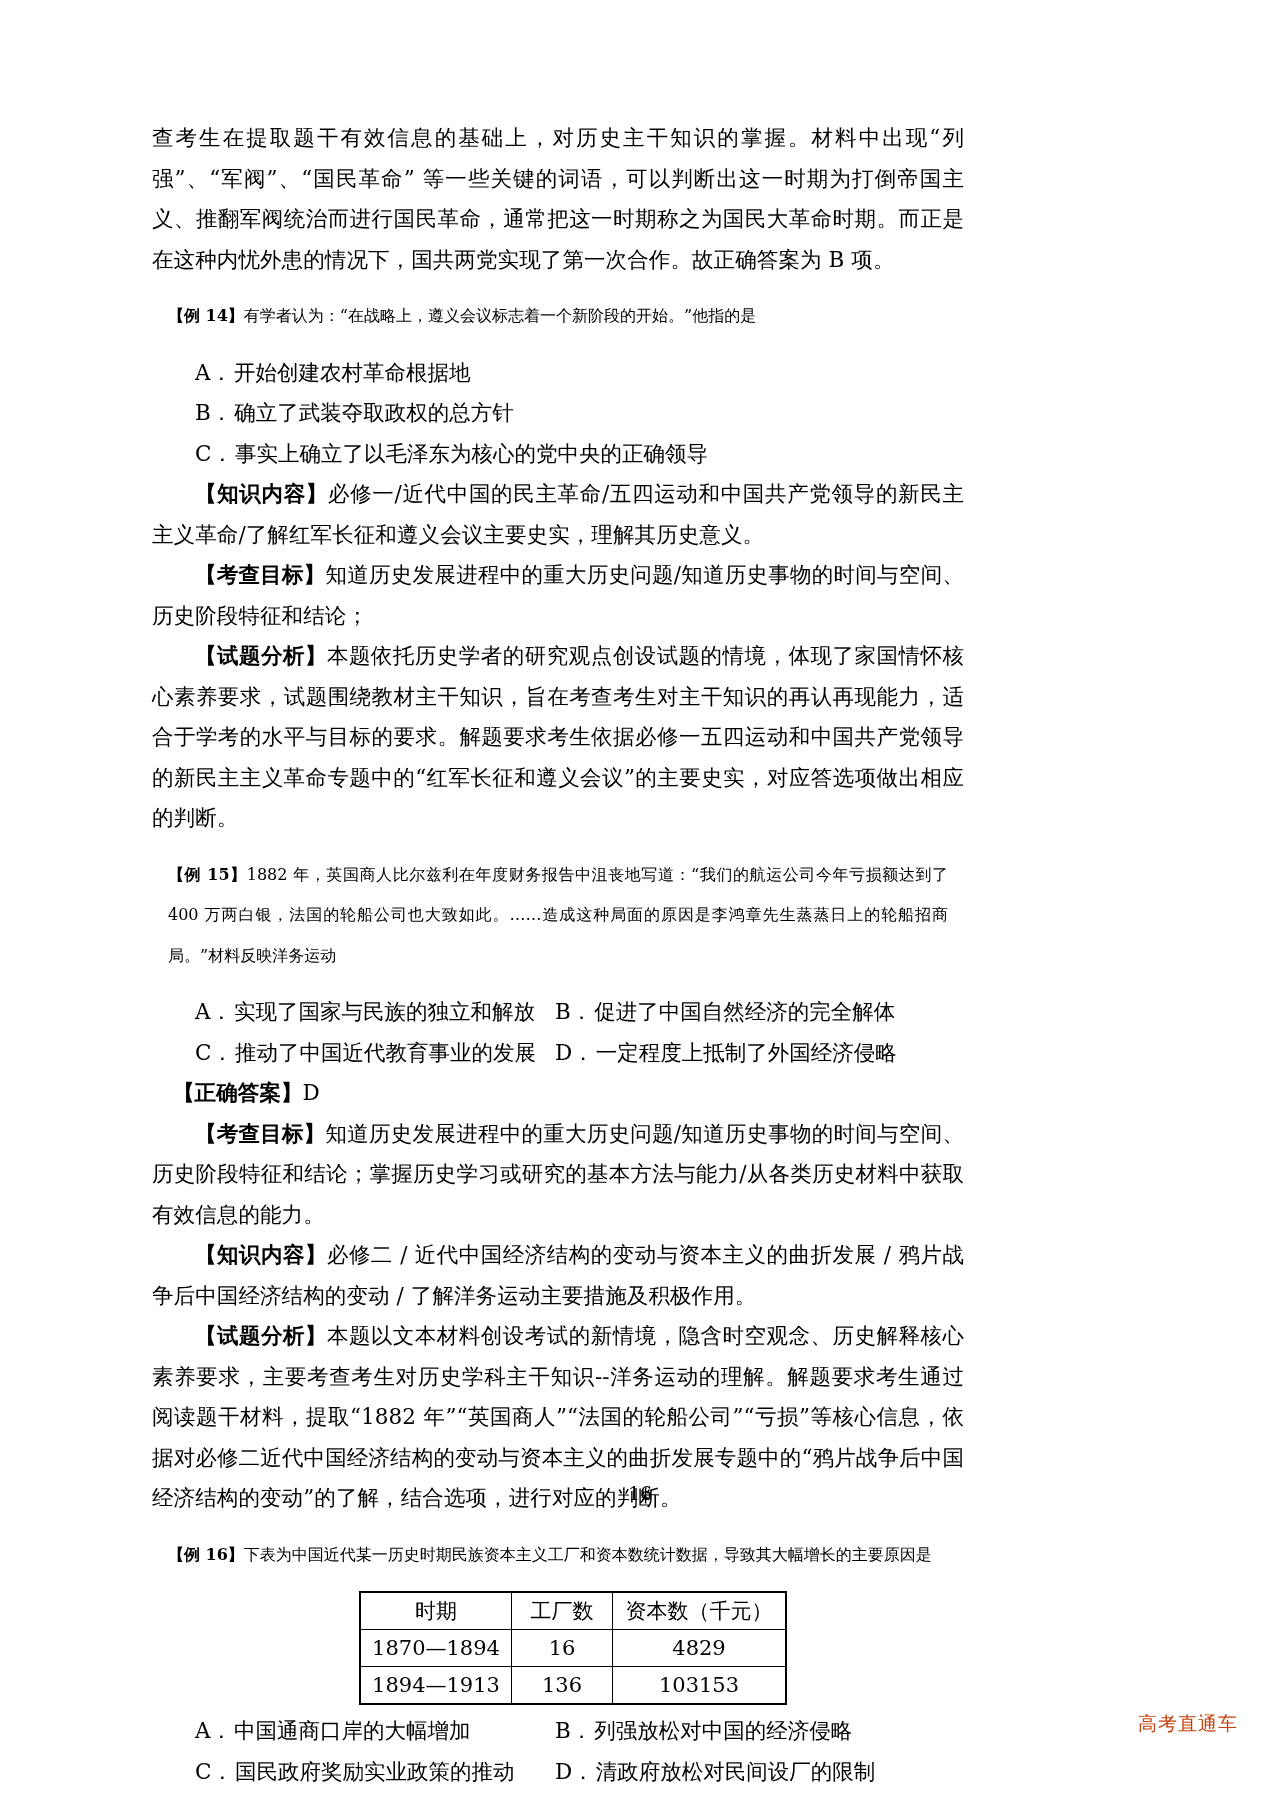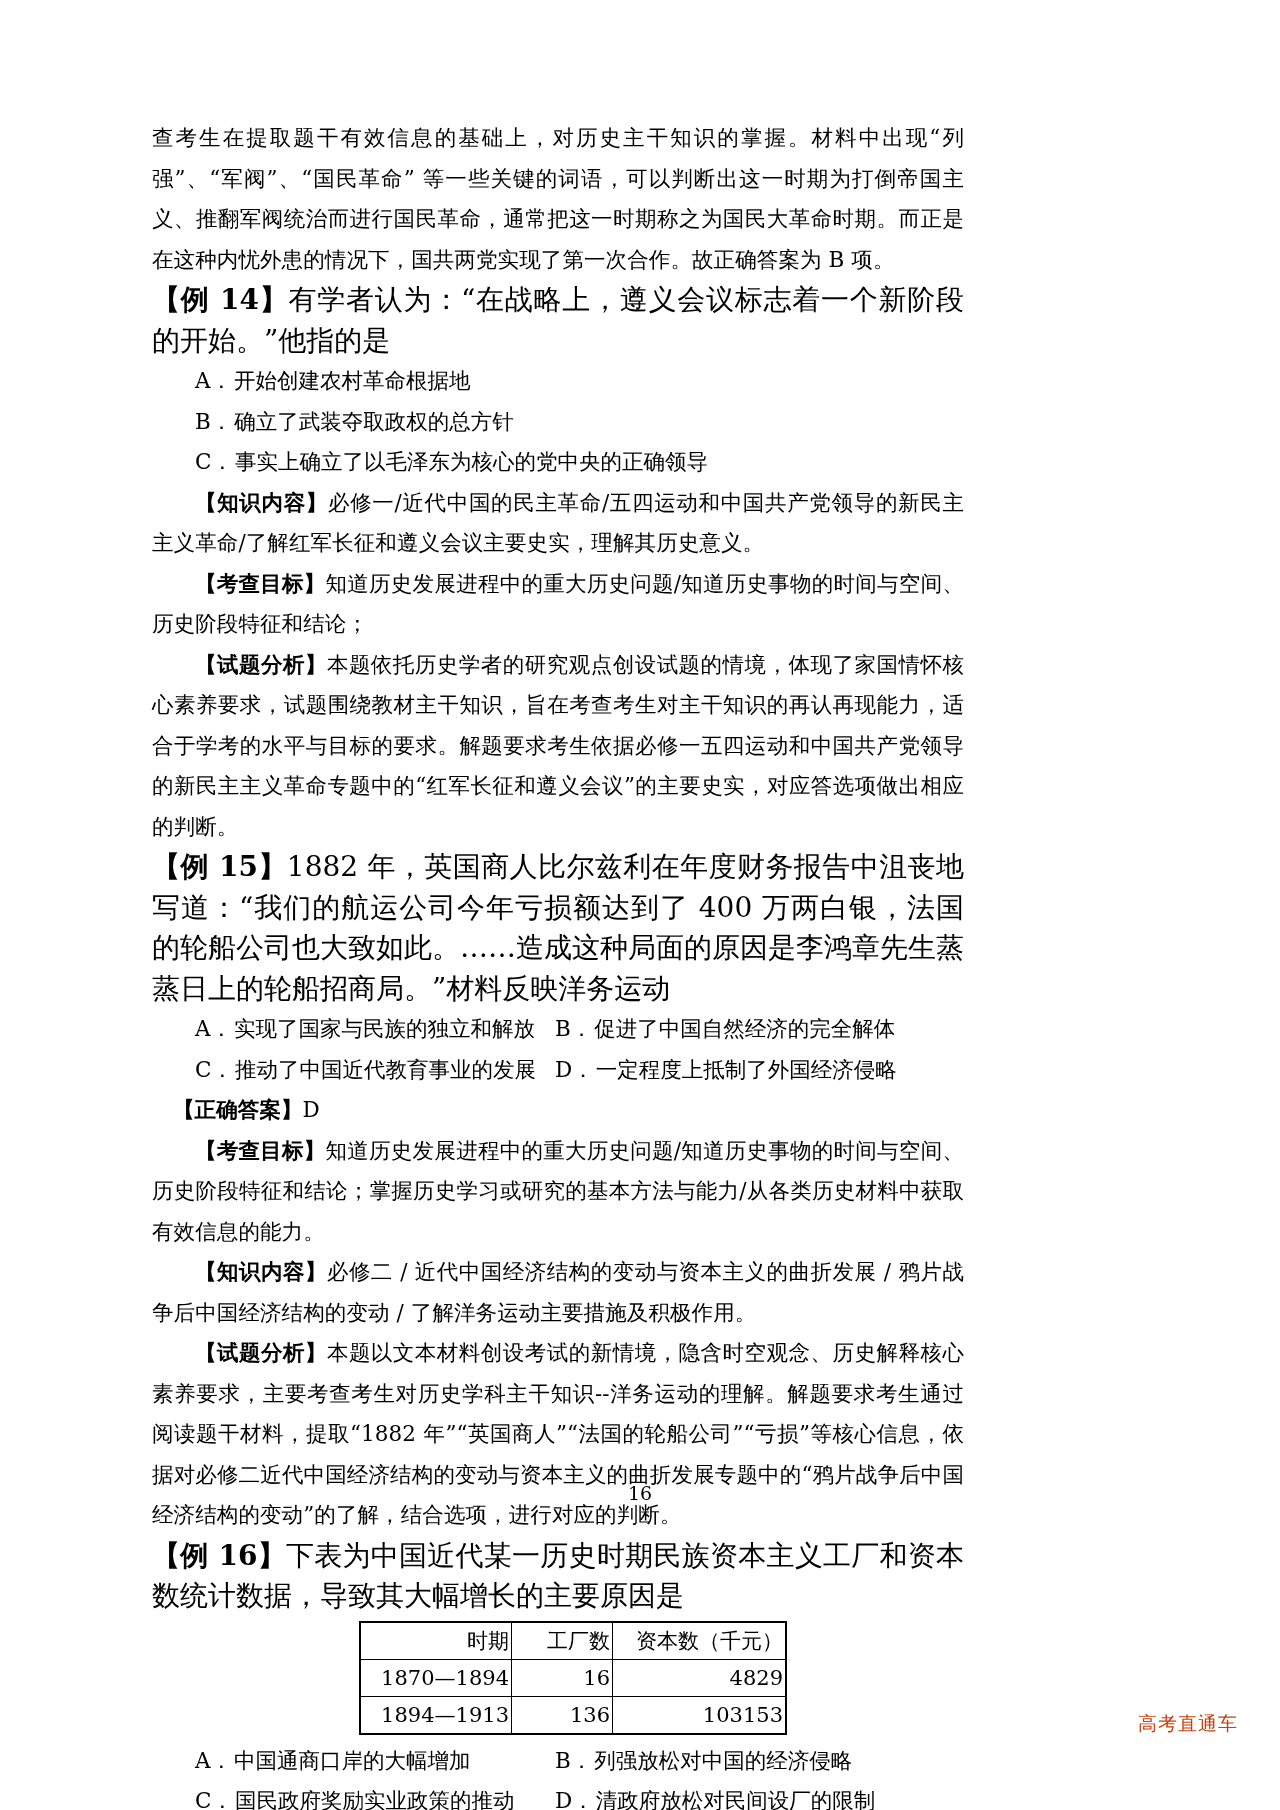--- a/index.html
+++ b/index.html
@@ -41,25 +41,25 @@
     margin: 0;
     letter-spacing: 0.1px;
   }
   .p-indent { text-indent: 43px; }
   .p-hang   { text-indent: 0; }
 
   .blk { font-weight: 700; }
 
   
   .example-head {
-    font-size: 28px;
+    font-size: 16px;
     line-height: 40.5px;
     text-align: justify;
     text-justify: inter-ideograph;
-    margin: 0;
+    margin: 16px;
     text-indent: 0;
   }
   .example-tag { font-weight: 700; }
 
   
   .opt-line {
     font-size: 21.5px;
     line-height: 40.5px;
     margin: 0;
     padding-left: 43px;
@@ -85,21 +85,21 @@
     justify-content: center;
     padding-left: 30px;
   }
   table.data {
     border-collapse: collapse;
     font-size: 21px;
     border: 2.5px solid #000;
   }
   table.data th, table.data td {
     border: 1.4px solid #000;
-    text-align: right;
+    text-align: center;
     padding: 3px 2px;
     font-weight: 400;
     line-height: 30px;
     white-space: nowrap;
   }
   table.data th.c-period, table.data td.c-period { min-width: 146px; }
   table.data th.c-factory, table.data td.c-factory { min-width: 96px; }
   table.data th.c-capital, table.data td.c-capital { min-width: 168px; }
 
   

